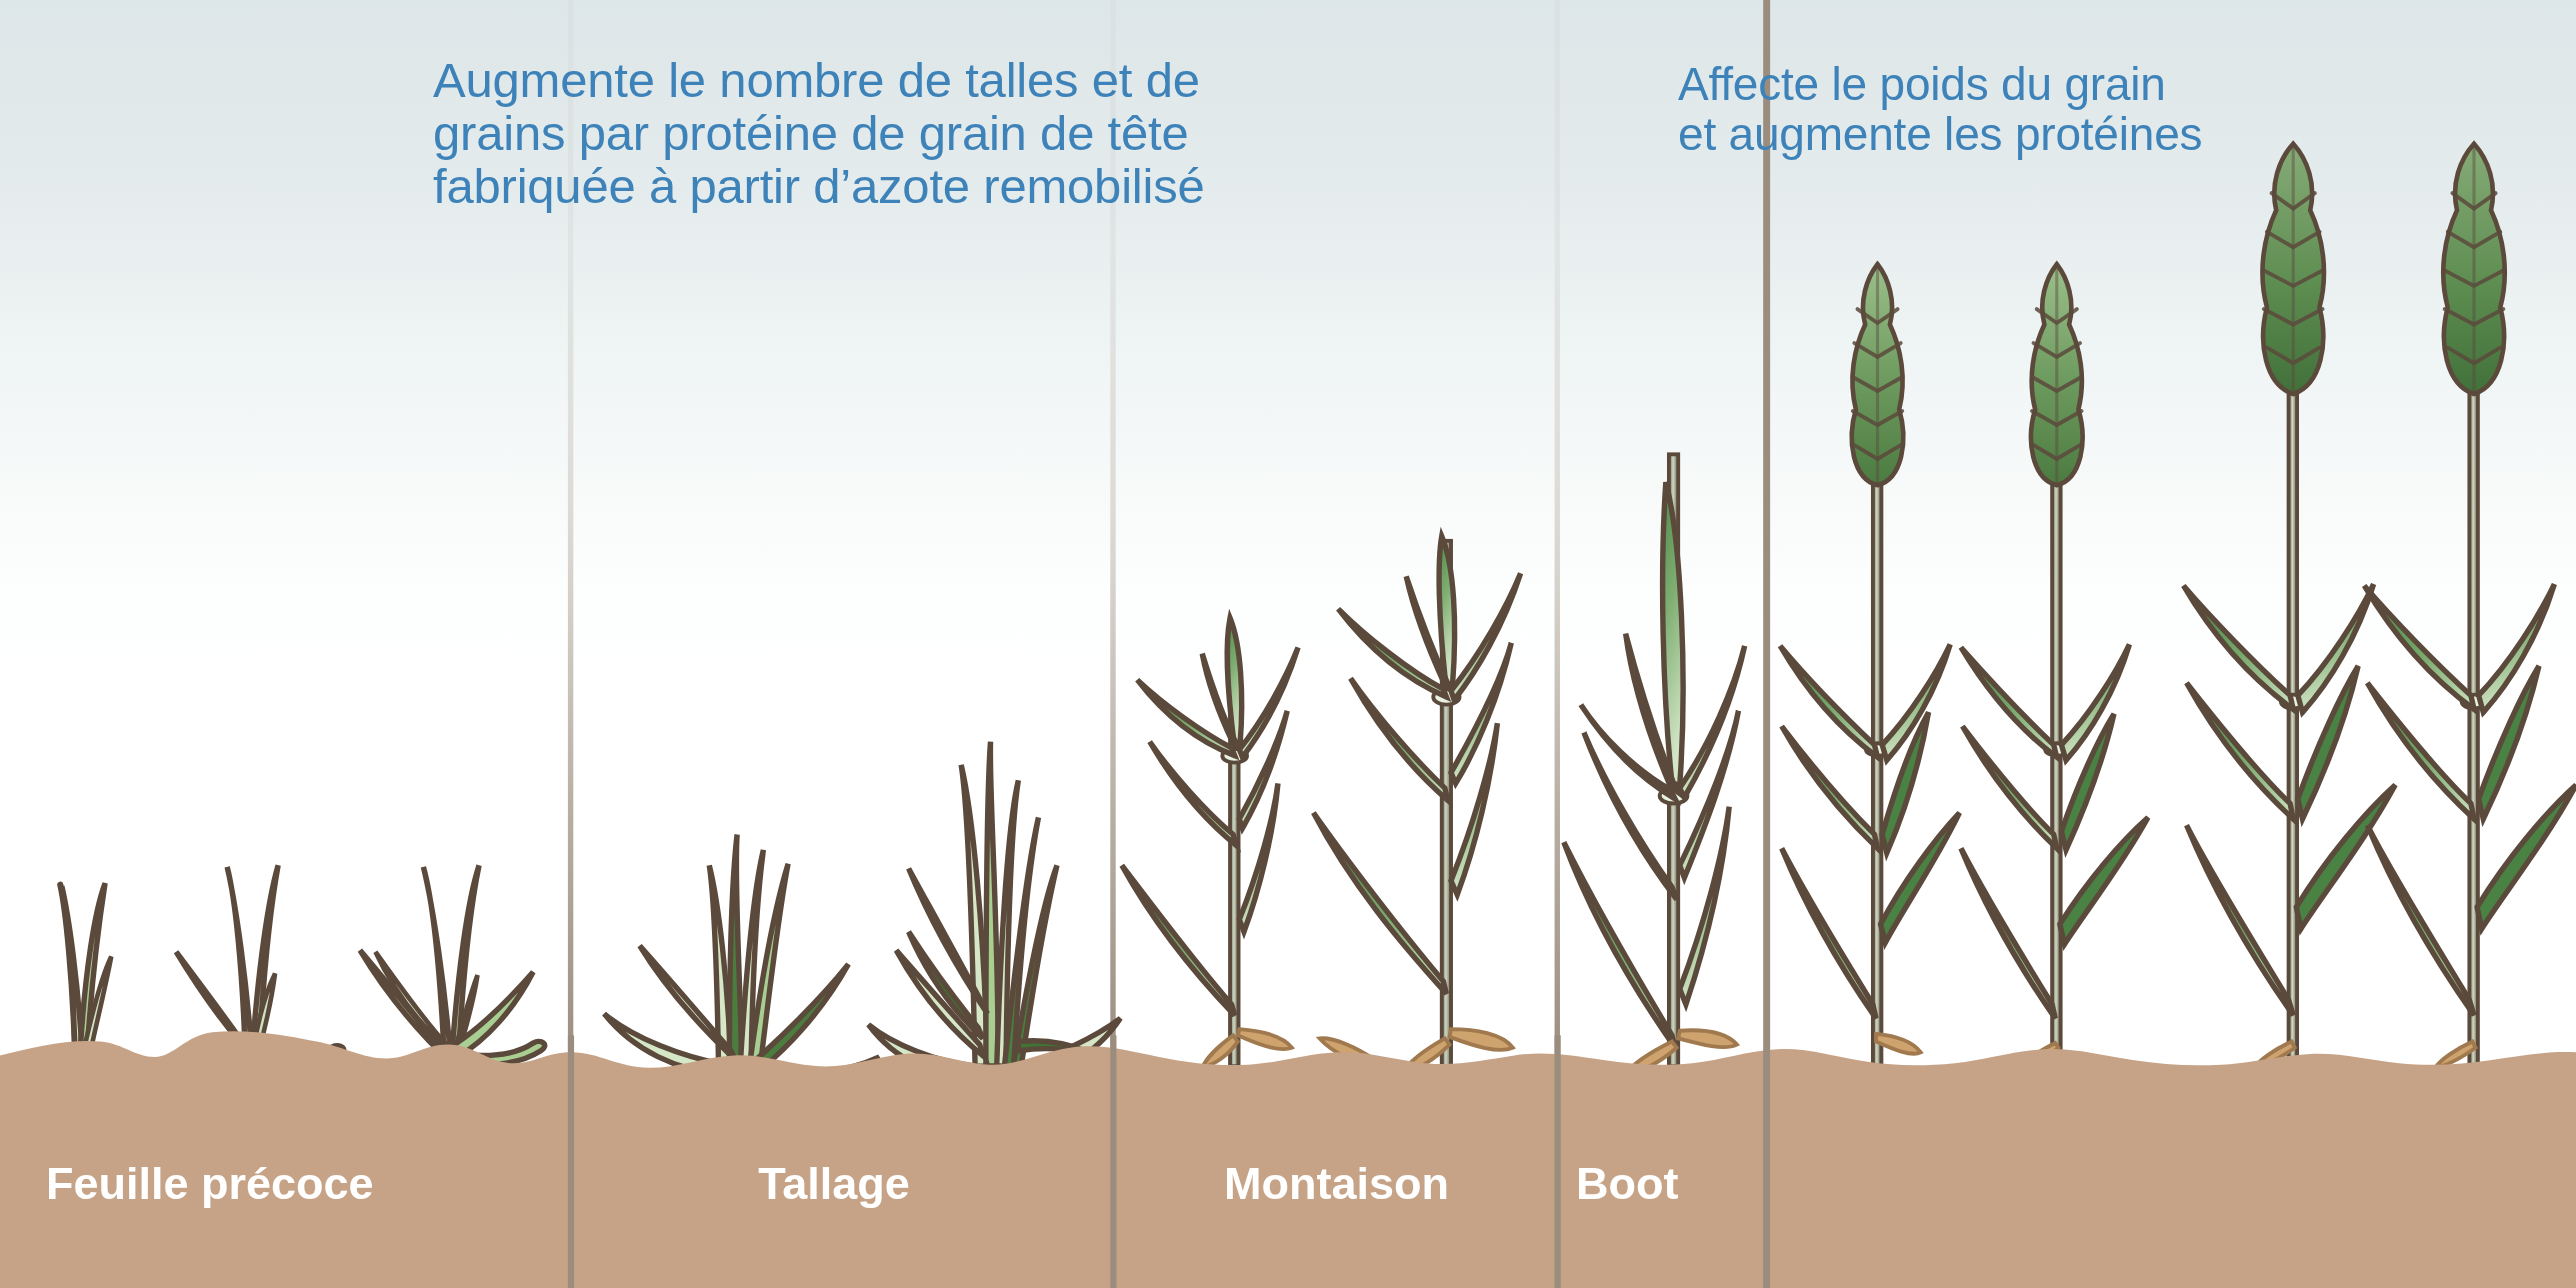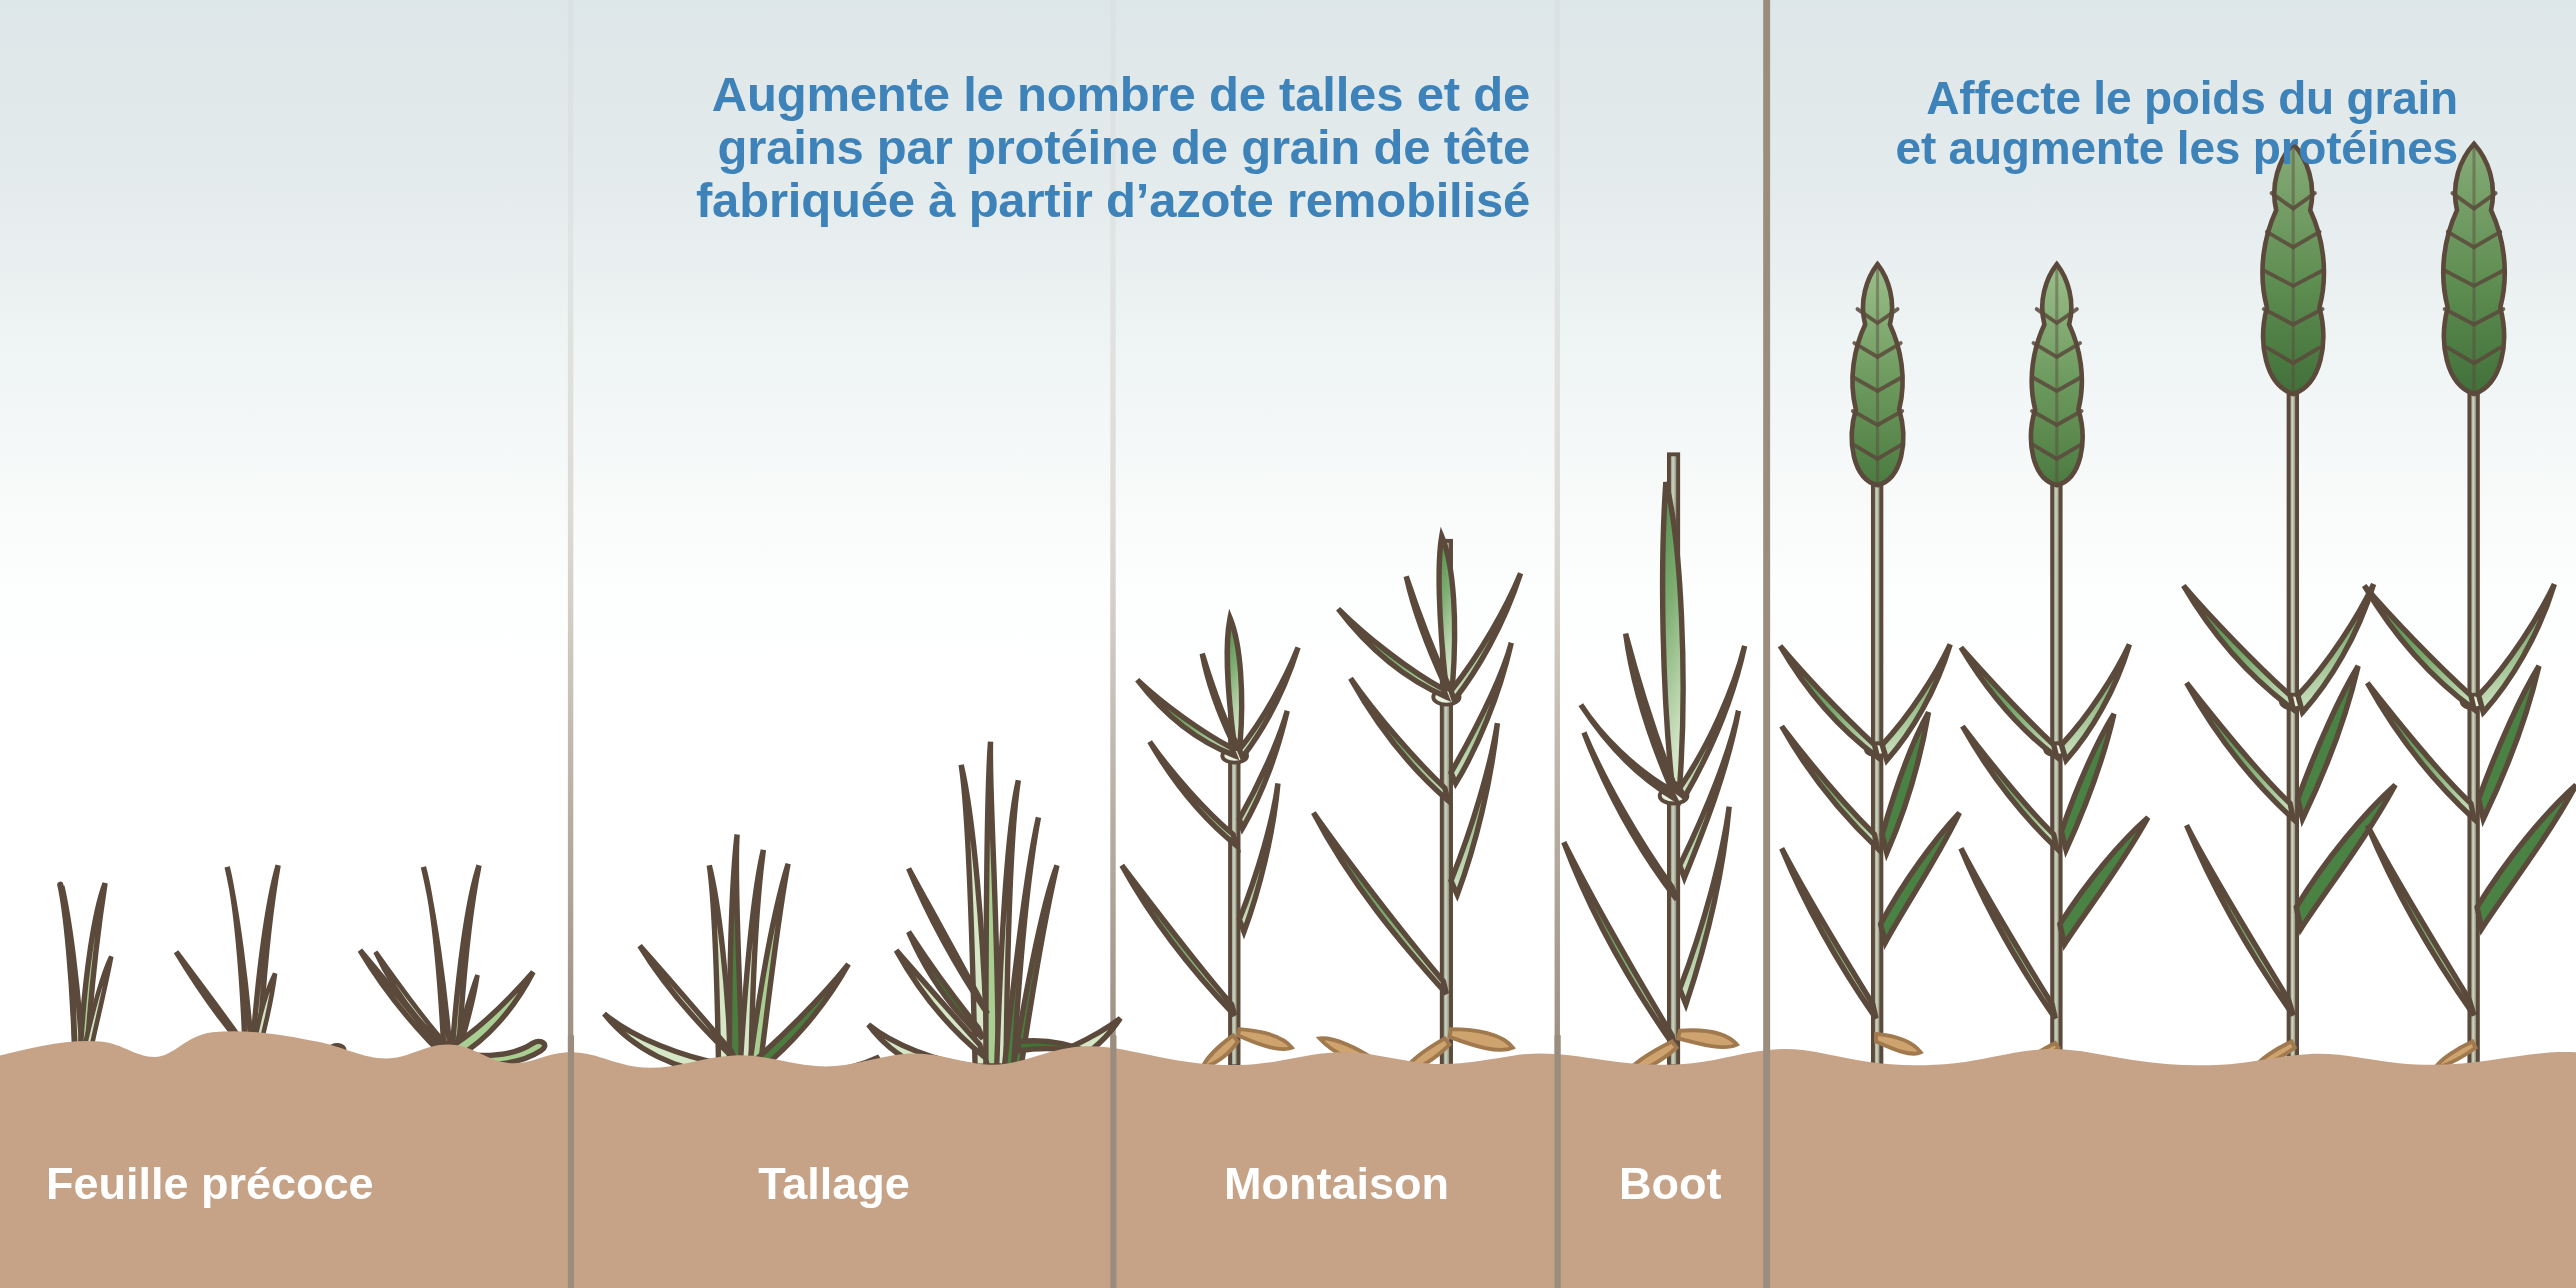--- a/index.html
+++ b/index.html
@@ -17,27 +17,26 @@
     background:linear-gradient(to bottom, #dde6e8 0%, #e4ebec 14%, #eff4f4 27%, #f8fafa 38%, #fdfefe 46%, #ffffff 54%, #ffffff 100%);
   }
 
   
   #scene { position:absolute; inset:0; width:2576px; height:1288px; display:block; }
 
   
   .heading {
     position:absolute;
     color:#3d82b8;
-    font-weight:bold;
-    text-align:right;
+    font-weight:normal;
+    text-align:left;
     line-height:1.08;
     letter-spacing:-0.2px;
     font-stretch:condensed;
     white-space:pre-line;
-    margin-top:14px;
   }
   #heading-left {
     left:433px; top:54px; width:1097px;
     font-size:49px;
   }
   #heading-right {
     left:1678px; top:60px; width:780px;
     font-size:46px;
   }
 
@@ -49,21 +48,21 @@
     font-size:45px;
     line-height:1.1;
     text-align:center;
     white-space:pre-line;
     font-stretch:condensed;
     letter-spacing:0px;
   }
   #label-early   { left:46px;   top:1159px; width:479px; text-align:left; }
   #label-tiller  { left:587px;  top:1159px; width:494px; }
   #label-joint   { left:1128px; top:1159px; width:417px; }
-  #label-boot    { left:1619px; top:1159px; width:178px; text-align:left; }
+  #label-boot    { left:1576px; top:1159px; width:178px; text-align:left; }
   #label-heading { left:1777px; top:1128px; width:796px; }
 </style>
 </head>
 <body>
 
 <div id="stage">
 
   <svg id="scene" viewBox="0 0 3334 1667" preserveAspectRatio="none" aria-hidden="true">
     <defs>
 

